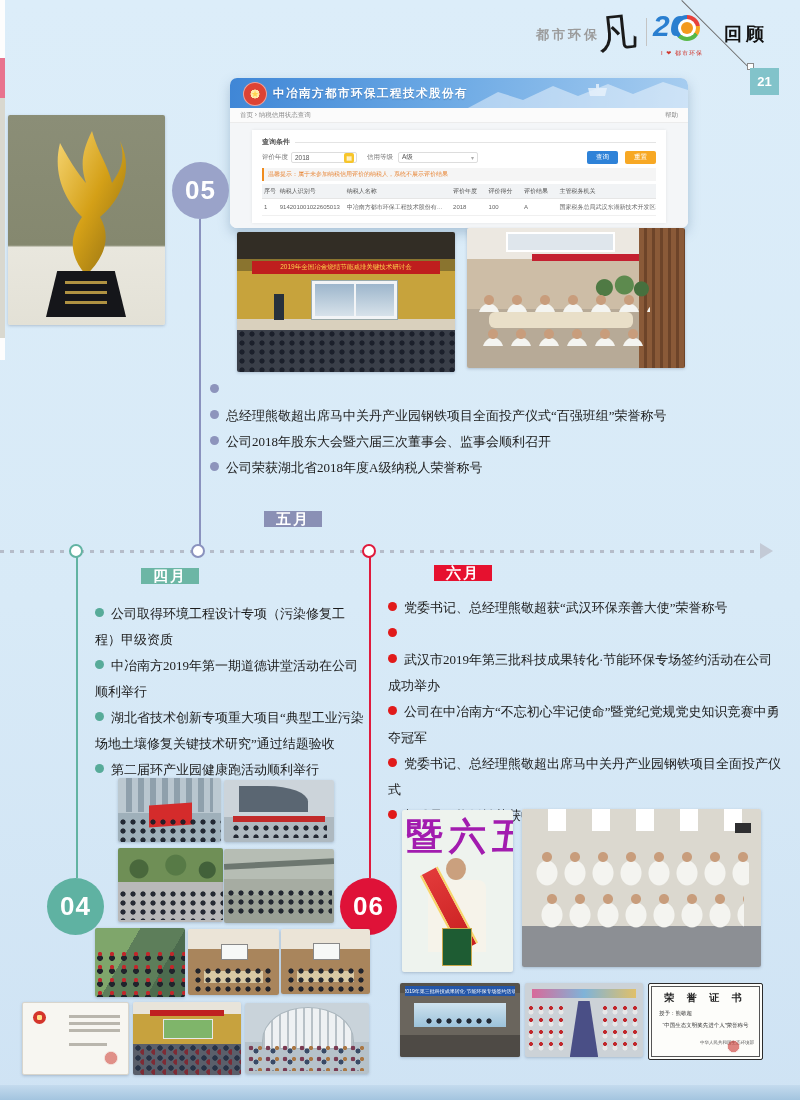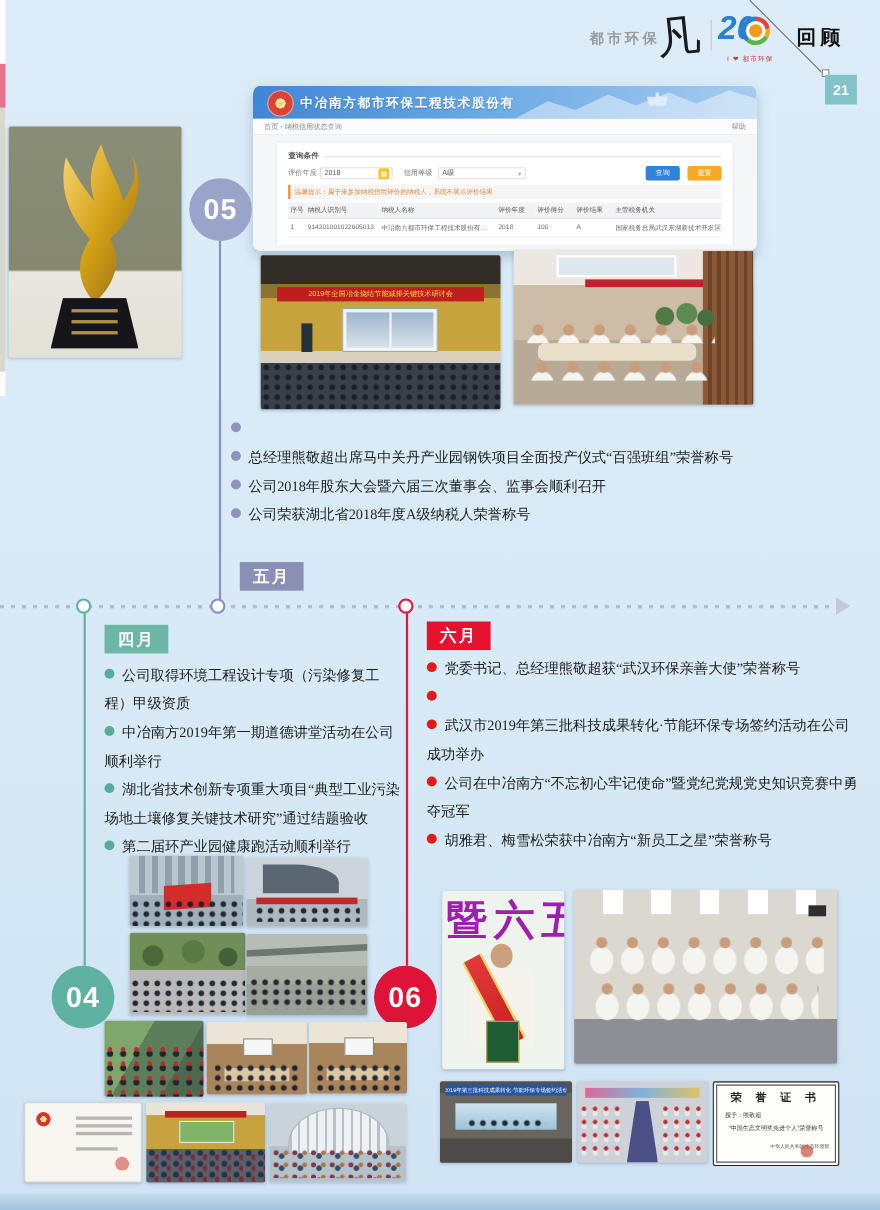--- a/index.html
+++ b/index.html
@@ -119,22 +119,22 @@
   .vl-teal{left:76px;top:557px;height:321px;background:#62b3a2;}
   .vl-red{left:369px;top:557px;height:321px;background:#e01a3c;}
   .tl-line{left:0;top:550px;width:762px;height:3px;
       background:repeating-linear-gradient(90deg,#b5bcc9 0 4px,rgba(0,0,0,0) 4px 10px);}
   .tl-arrow{left:760px;top:543px;width:0;height:0;border-left:13px solid #c3cad6;
       border-top:8px solid transparent;border-bottom:8px solid transparent;}
   .node{width:10px;height:10px;border-radius:50%;background:#fff;top:544px;}
   .nd-teal{left:69px;border:2.5px solid #62b3a2;}
   .nd-purple{left:191px;border:2.5px solid #8a92be;}
   .nd-red{left:362px;border:2.5px solid #e01a3c;}
-  .mlabel{width:58px;height:26px;color:#fff;font-size:15px;font-weight:bold;letter-spacing:2px;
-      display:flex;align-items:center;justify-content:center;}
+  .mlabel{width:58px;height:16px;color:#fff;font-size:15px;font-weight:bold;letter-spacing:2px;
+      display:flex;align-items:center;justify-content:center;margin-left:46px;}
   .lb-may{left:218px;top:511px;background:#8a90b5;}
   .lb-apr{left:95px;top:568px;background:#6cb6a5;}
   .lb-jun{left:388px;top:565px;background:#e6112f;text-align:right;}
 
   
   .evlist{font-family:"Liberation Serif","DejaVu Serif",serif;color:#1c1c1c;}
   .evlist .item{font-size:13px;line-height:26px;}
   .dot{display:inline-block;width:9px;height:9px;border-radius:50%;margin-right:7px;vertical-align:1px;}
   .d-may{background:#8d94bc;} .d-apr{background:#57ab99;} .d-jun{background:#e11a1a;}
   .ls-may{left:210px;top:377px;width:496px;}
@@ -395,20 +395,21 @@
   </div>
 
   <div class="abs mlabel lb-jun">六月</div>
   <div class="abs vline vl-red"></div>
   <div class="abs marker mk06">06</div>
   <div class="abs evlist ls-jun">
     <div class="item"><span class="dot d-jun"></span><span>党委书记、总经理熊敬超获“武汉环保亲善大使”荣誉称号</span></div>
     <div class="item"><span class="dot d-jun"></span></div>
     <div class="item"><span class="dot d-jun"></span><span>武汉市2019年第三批科技成果转化·节能环保专场签约活动在公司成功举办</span></div>
     <div class="item"><span class="dot d-jun"></span><span>公司在中冶南方“不忘初心牢记使命”暨党纪党规党史知识竞赛中勇夺冠军</span></div>
+    <div class="item"><span class="dot d-jun"></span><span>党委书记、总经理熊敬超出席马中关丹产业园钢铁项目全面投产仪式</span></div>
     <div class="item"><span class="dot d-jun"></span><span>胡雅君、梅雪松荣获中冶南方“新员工之星”荣誉称号</span></div>
   </div>
 
   <div class="ph ap1">
     <div class="ap1-bld"></div>
     <div class="ap1-flag"></div>
     <div class="ap1-crowd crowd"></div>
   </div>
   <div class="ph ap2">
     <div class="ap2-bld"></div>

